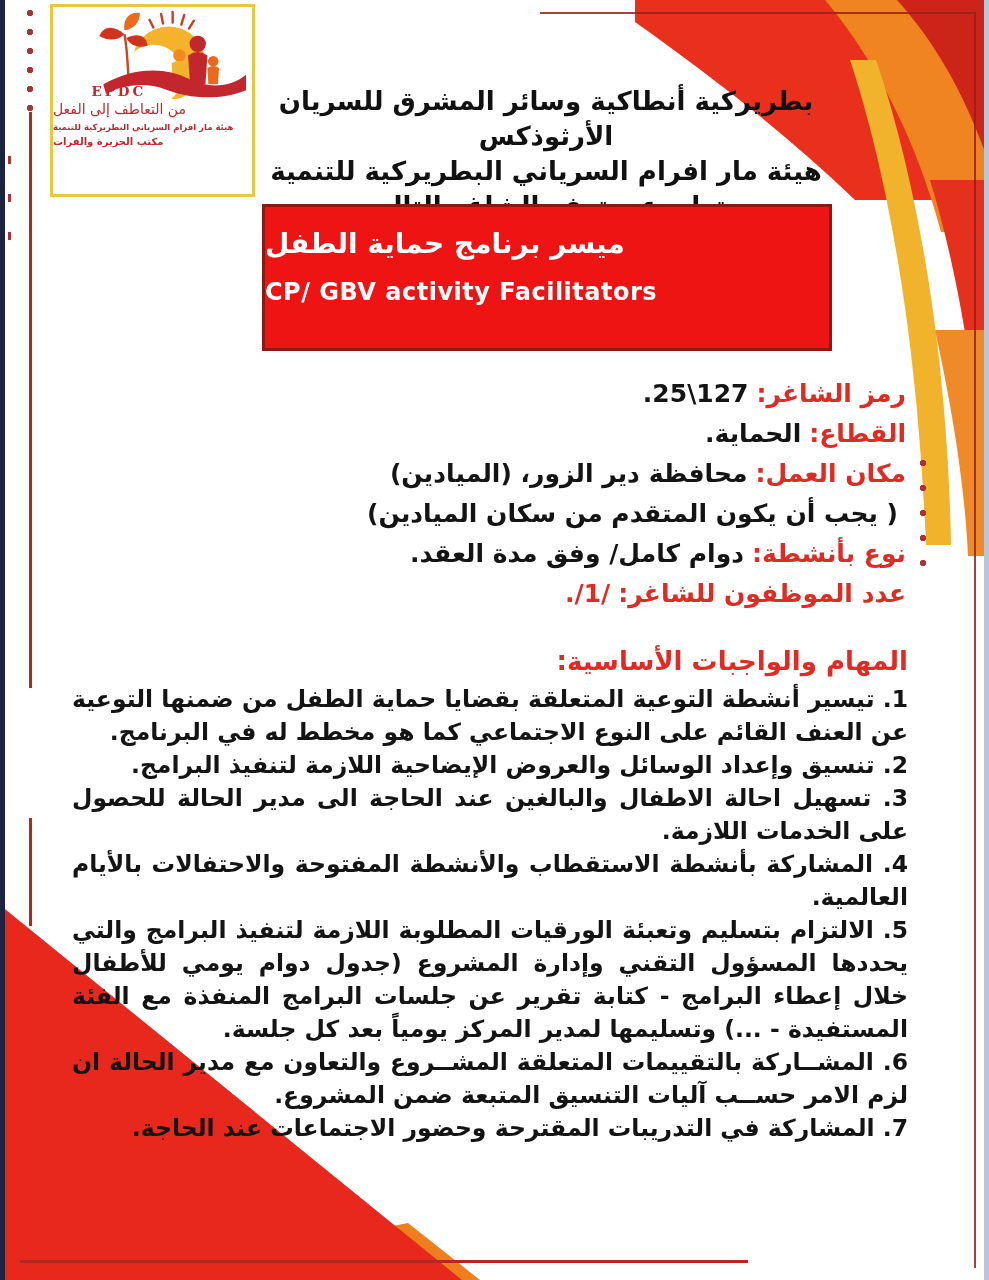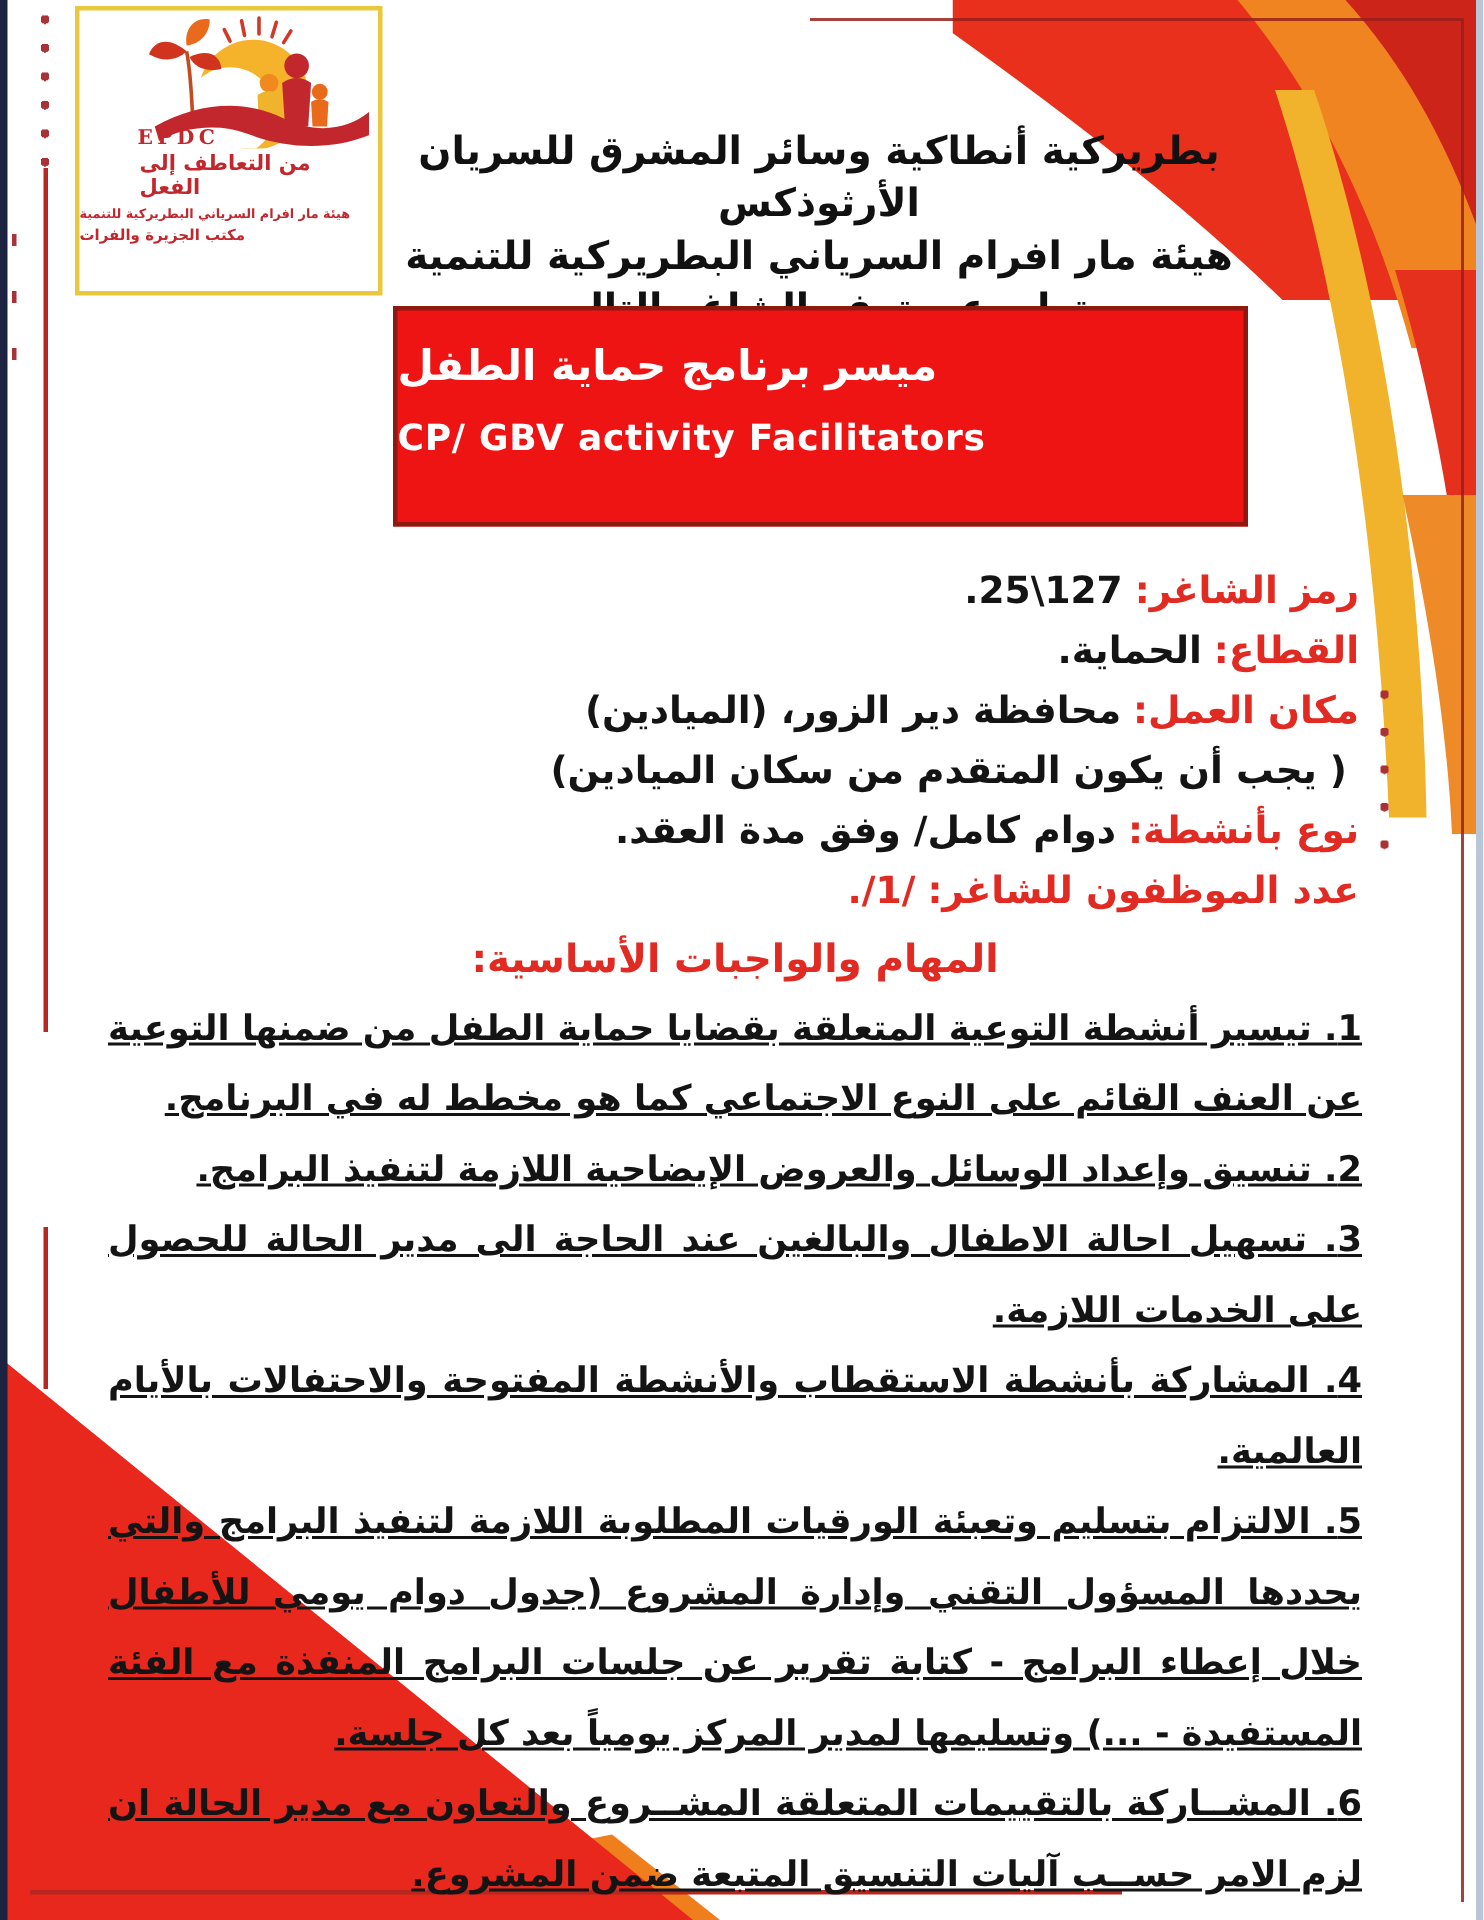--- a/index.html
+++ b/index.html
@@ -31,41 +31,41 @@
   .dashes-left{left:8px;top:156px;width:3px;height:108px;z-index:4;
     background:repeating-linear-gradient(180deg,var(--dot-red) 0 8px,transparent 8px 38px);}
   
   .vline-1{left:29px;top:112px;width:3px;height:576px;background:var(--line-red);z-index:2;}
   .vline-2{left:29px;top:818px;width:3px;height:108px;background:var(--line-red);z-index:2;}
   
   .hline-bottom{left:20px;top:1260px;width:728px;height:3px;background:var(--line-red);z-index:2;}
   
   .logo-box{left:50px;top:4px;width:199px;height:187px;border:3px solid var(--yellow);
             background:#fff;z-index:5;text-align:left;}
-  .logo-tagline{color:var(--logo-red);font-weight:bold;font-size:14px;margin-top:-2px;padding-left:40px;}
+  .logo-tagline{color:var(--logo-red);font-weight:normal;font-size:14px;margin-top:-2px;}
   .logo-org{color:var(--logo-red);font-weight:bold;font-size:8.5px;margin-top:5px;}
   .logo-office{color:var(--logo-red);font-weight:bold;font-size:10px;margin-top:4px;}
   
   .header{left:246px;top:84px;width:600px;text-align:center;font-weight:bold;
           font-size:26px;line-height:1.35;color:#111;z-index:4;}
   
   .banner{left:262px;top:204px;width:564px;height:141px;background:var(--banner-bg);
           border:3px solid var(--banner-border);z-index:4;text-align:left;color:#fff;font-weight:bold;}
   .banner-ar{font-size:28px;margin-top:20px;}
   .banner-en{font-size:24px;margin-top:18px;letter-spacing:.5px;}
   
   .details{left:80px;top:374px;width:826px;direction:rtl;text-align:right;
            font-weight:bold;font-size:25px;line-height:40px;z-index:4;}
   .detail-line .lbl{color:var(--accent-red);margin-left:8px;}
   .detail-line .val{color:var(--text);}
   .detail-line .val.red{color:var(--accent-red);}
   
   .tasks{left:72px;top:618px;width:836px;direction:rtl;z-index:4;font-weight:bold;}
-  .tasks-heading{color:var(--accent-red);font-size:26px;line-height:44px;text-align:center;}
-  .task-item{font-size:23.5px;line-height:47px;text-align:justify;text-align-last:right;color:var(--text);text-decoration:underline;}
+  .tasks-heading{color:var(--accent-red);font-size:26px;line-height:44px;text-align:right;margin-top:21px;}
+  .task-item{font-size:23.5px;line-height:33px;text-align:justify;text-align-last:right;color:var(--text);}
   
   .corner-svg{left:635px;top:0;width:350px;height:560px;z-index:1;}
   .btmtri-svg{left:0;top:895px;width:510px;height:385px;z-index:1;}
 </style>
 </head>
 <body>
 
 <svg class="abs corner-svg" viewBox="0 0 350 560" aria-hidden="true">
   <path d="M0,0 L0,22 C70,72 150,132 220,200 L350,200 L350,0 Z" fill="#e8301c"></path>
   <path d="M190,0 C242,62 282,142 306,232 L350,232 L350,0 Z" fill="#f08420"></path>

